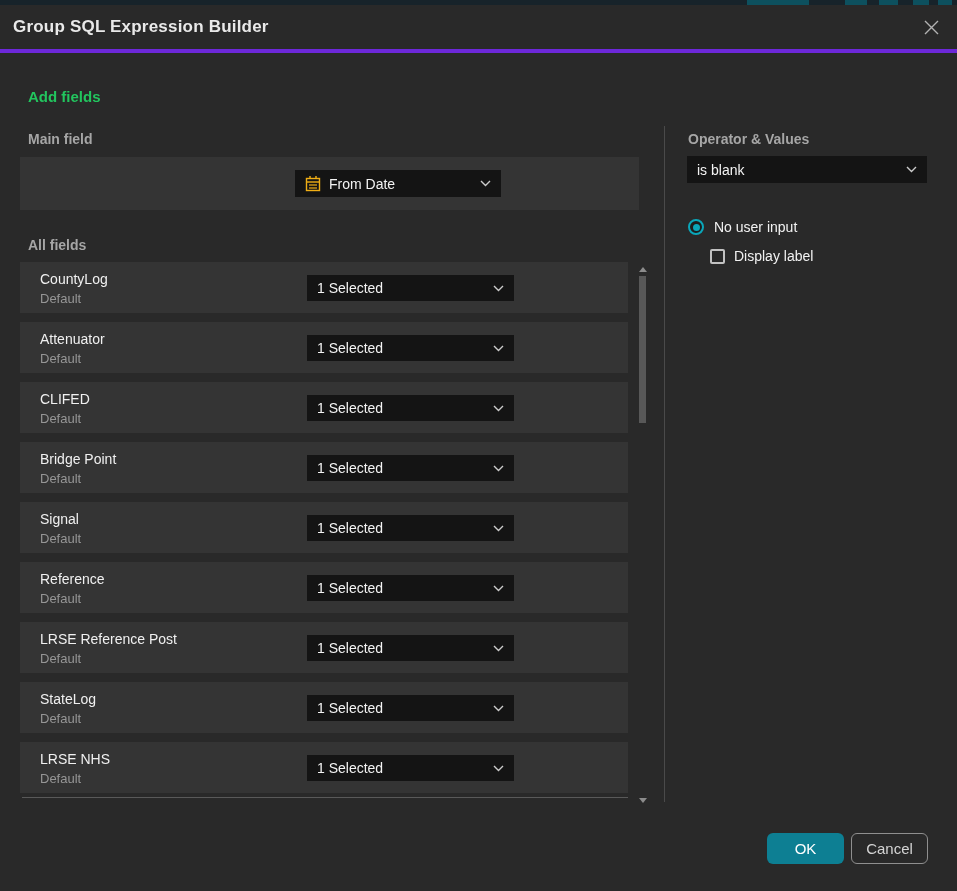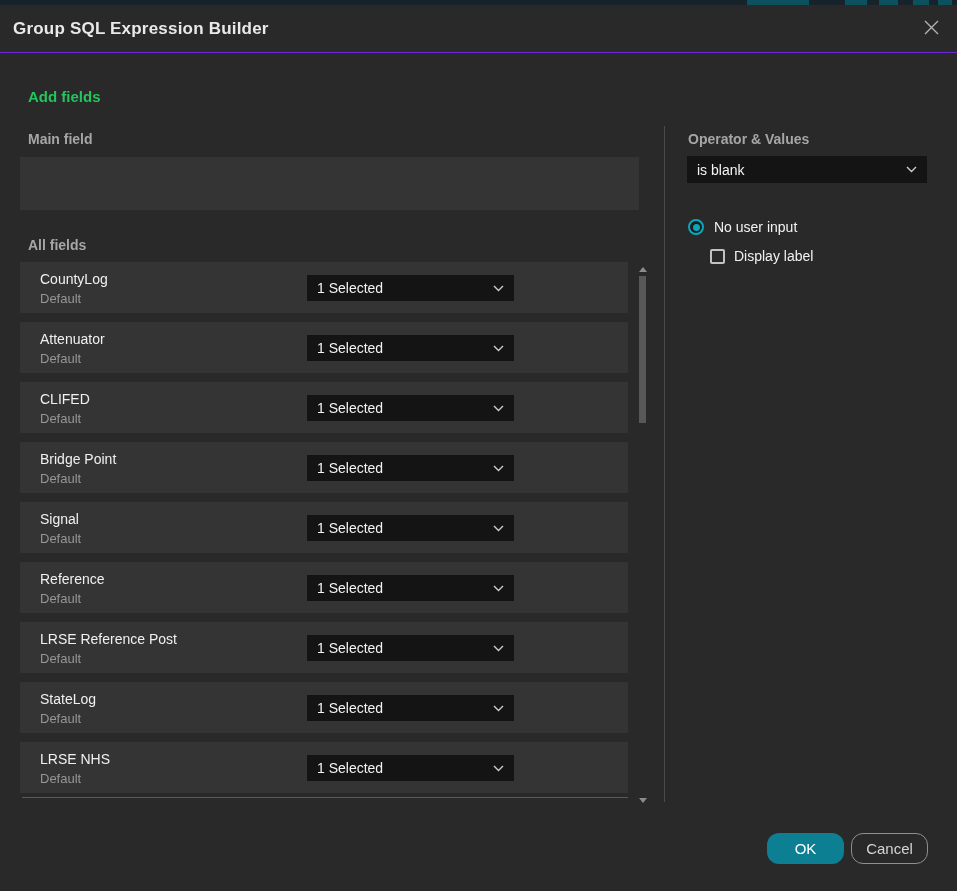--- a/index.html
+++ b/index.html
@@ -20,21 +20,21 @@
   .frag.f3 { left: 879px; width: 19px; }
   .frag.f4 { left: 913px; width: 16px; }
   .frag.f5 { left: 938px; width: 14px; }
 
   
   .dialog { position: absolute; top: 5px; left: 0; width: 957px; height: 886px; background: #292929; }
 
   .titlebar {
     position: absolute; top: 0; left: 0; width: 100%; height: 48px;
     display: flex; align-items: center;
-    border-bottom: 1px solid #6d28d9;
+    border-bottom: 4px solid #6d28d9;
     padding-left: 13px;
   }
   .title { font-size: 17px; font-weight: 700; color: #e9e9e9; letter-spacing: .2px; }
   .close-btn {
     position: absolute; right: 12px; top: 10px; width: 28px; height: 28px;
     display: flex; align-items: center; justify-content: center;
     background: transparent; border: none; cursor: pointer;
   }
 
   .h-add-fields { position: absolute; left: 28px; top: 83px; font-size: 15px; font-weight: 700; color: #22c55e; }
@@ -88,21 +88,21 @@
   }
   .radio-dot { width: 7px; height: 7px; border-radius: 50%; background: #0aa7ba; }
   .radio-row .txt { margin-left: 10px; font-size: 14px; color: #f2f2f2; }
 
   .check-row { position: absolute; left: 710px; top: 243px; display: flex; align-items: center; cursor: pointer; }
   .checkbox { width: 15px; height: 15px; border: 2px solid #c2c2c2; border-radius: 2px; background: transparent; }
   .check-row .txt { margin-left: 9px; font-size: 14px; color: #f2f2f2; }
 
   
   .btn { position: absolute; top: 828px; height: 31px; font-size: 15px; font-family: "Liberation Sans", sans-serif;
-         display: flex; align-items: center; justify-content: center; cursor: pointer; border-radius: 12px; }
+         display: flex; align-items: center; justify-content: center; cursor: pointer; border-radius: 6px; }
   .btn-ok { left: 767px; width: 77px; background: #0d7f93; color: #ffffff; border: none; }
   .btn-cancel { left: 851px; width: 77px; background: transparent; color: #d4d4d4; border: 1px solid #8f8f8f; }
 </style>
 </head>
 <body>
 
 <div class="app-strip">
   <div class="frag f1"></div>
   <div class="frag f2"></div>
   <div class="frag f3"></div>
@@ -120,20 +120,38 @@
             <path d="M2 2 L15 15 M15 2 L2 15" stroke="#b2b2b2" stroke-width="1.4" fill="none"></path>
           </svg>
       </span>
     </button>
   </div>
 
   <div class="h-add-fields">Add fields</div>
 
   <div class="section-label lbl-main-field">Main field</div>
   <div class="main-panel">
+    <div class="sel sel-field">
+      <span class="cal-icon">
+        <svg width="16" height="17" viewBox="0 0 16 17">
+          <rect x="1.5" y="3.5" width="13" height="12" fill="none" stroke="#f0ae15" stroke-width="1.4"></rect>
+          <line x1="1.5" y1="7" x2="14.5" y2="7" stroke="#f0ae15" stroke-width="1.4"></line>
+          <line x1="5" y1="1" x2="5" y2="4" stroke="#f0ae15" stroke-width="1.4"></line>
+          <line x1="11" y1="1" x2="11" y2="4" stroke="#f0ae15" stroke-width="1.4"></line>
+          <line x1="4" y1="10" x2="12" y2="10" stroke="#f0ae15" stroke-width="1.2"></line>
+          <line x1="4" y1="13" x2="12" y2="13" stroke="#f0ae15" stroke-width="1.2"></line>
+        </svg>
+      </span>
+      <span>From Date</span>
+      <span class="chev">
+        <svg width="11" height="7" viewBox="0 0 11 7">
+            <path d="M1 1 L5.5 5.5 L10 1" stroke="#cccccc" stroke-width="1.4" fill="none"></path>
+          </svg>
+      </span>
+    </div>
   </div>
 
   <div class="section-label lbl-all-fields">All fields</div>
   <div class="fields-list">
       <div class="field-row">
       <div class="name">CountyLog</div>
       <div class="sub">Default</div>
       <div class="sel">
         <span>1 Selected</span>
         <span class="chev">

